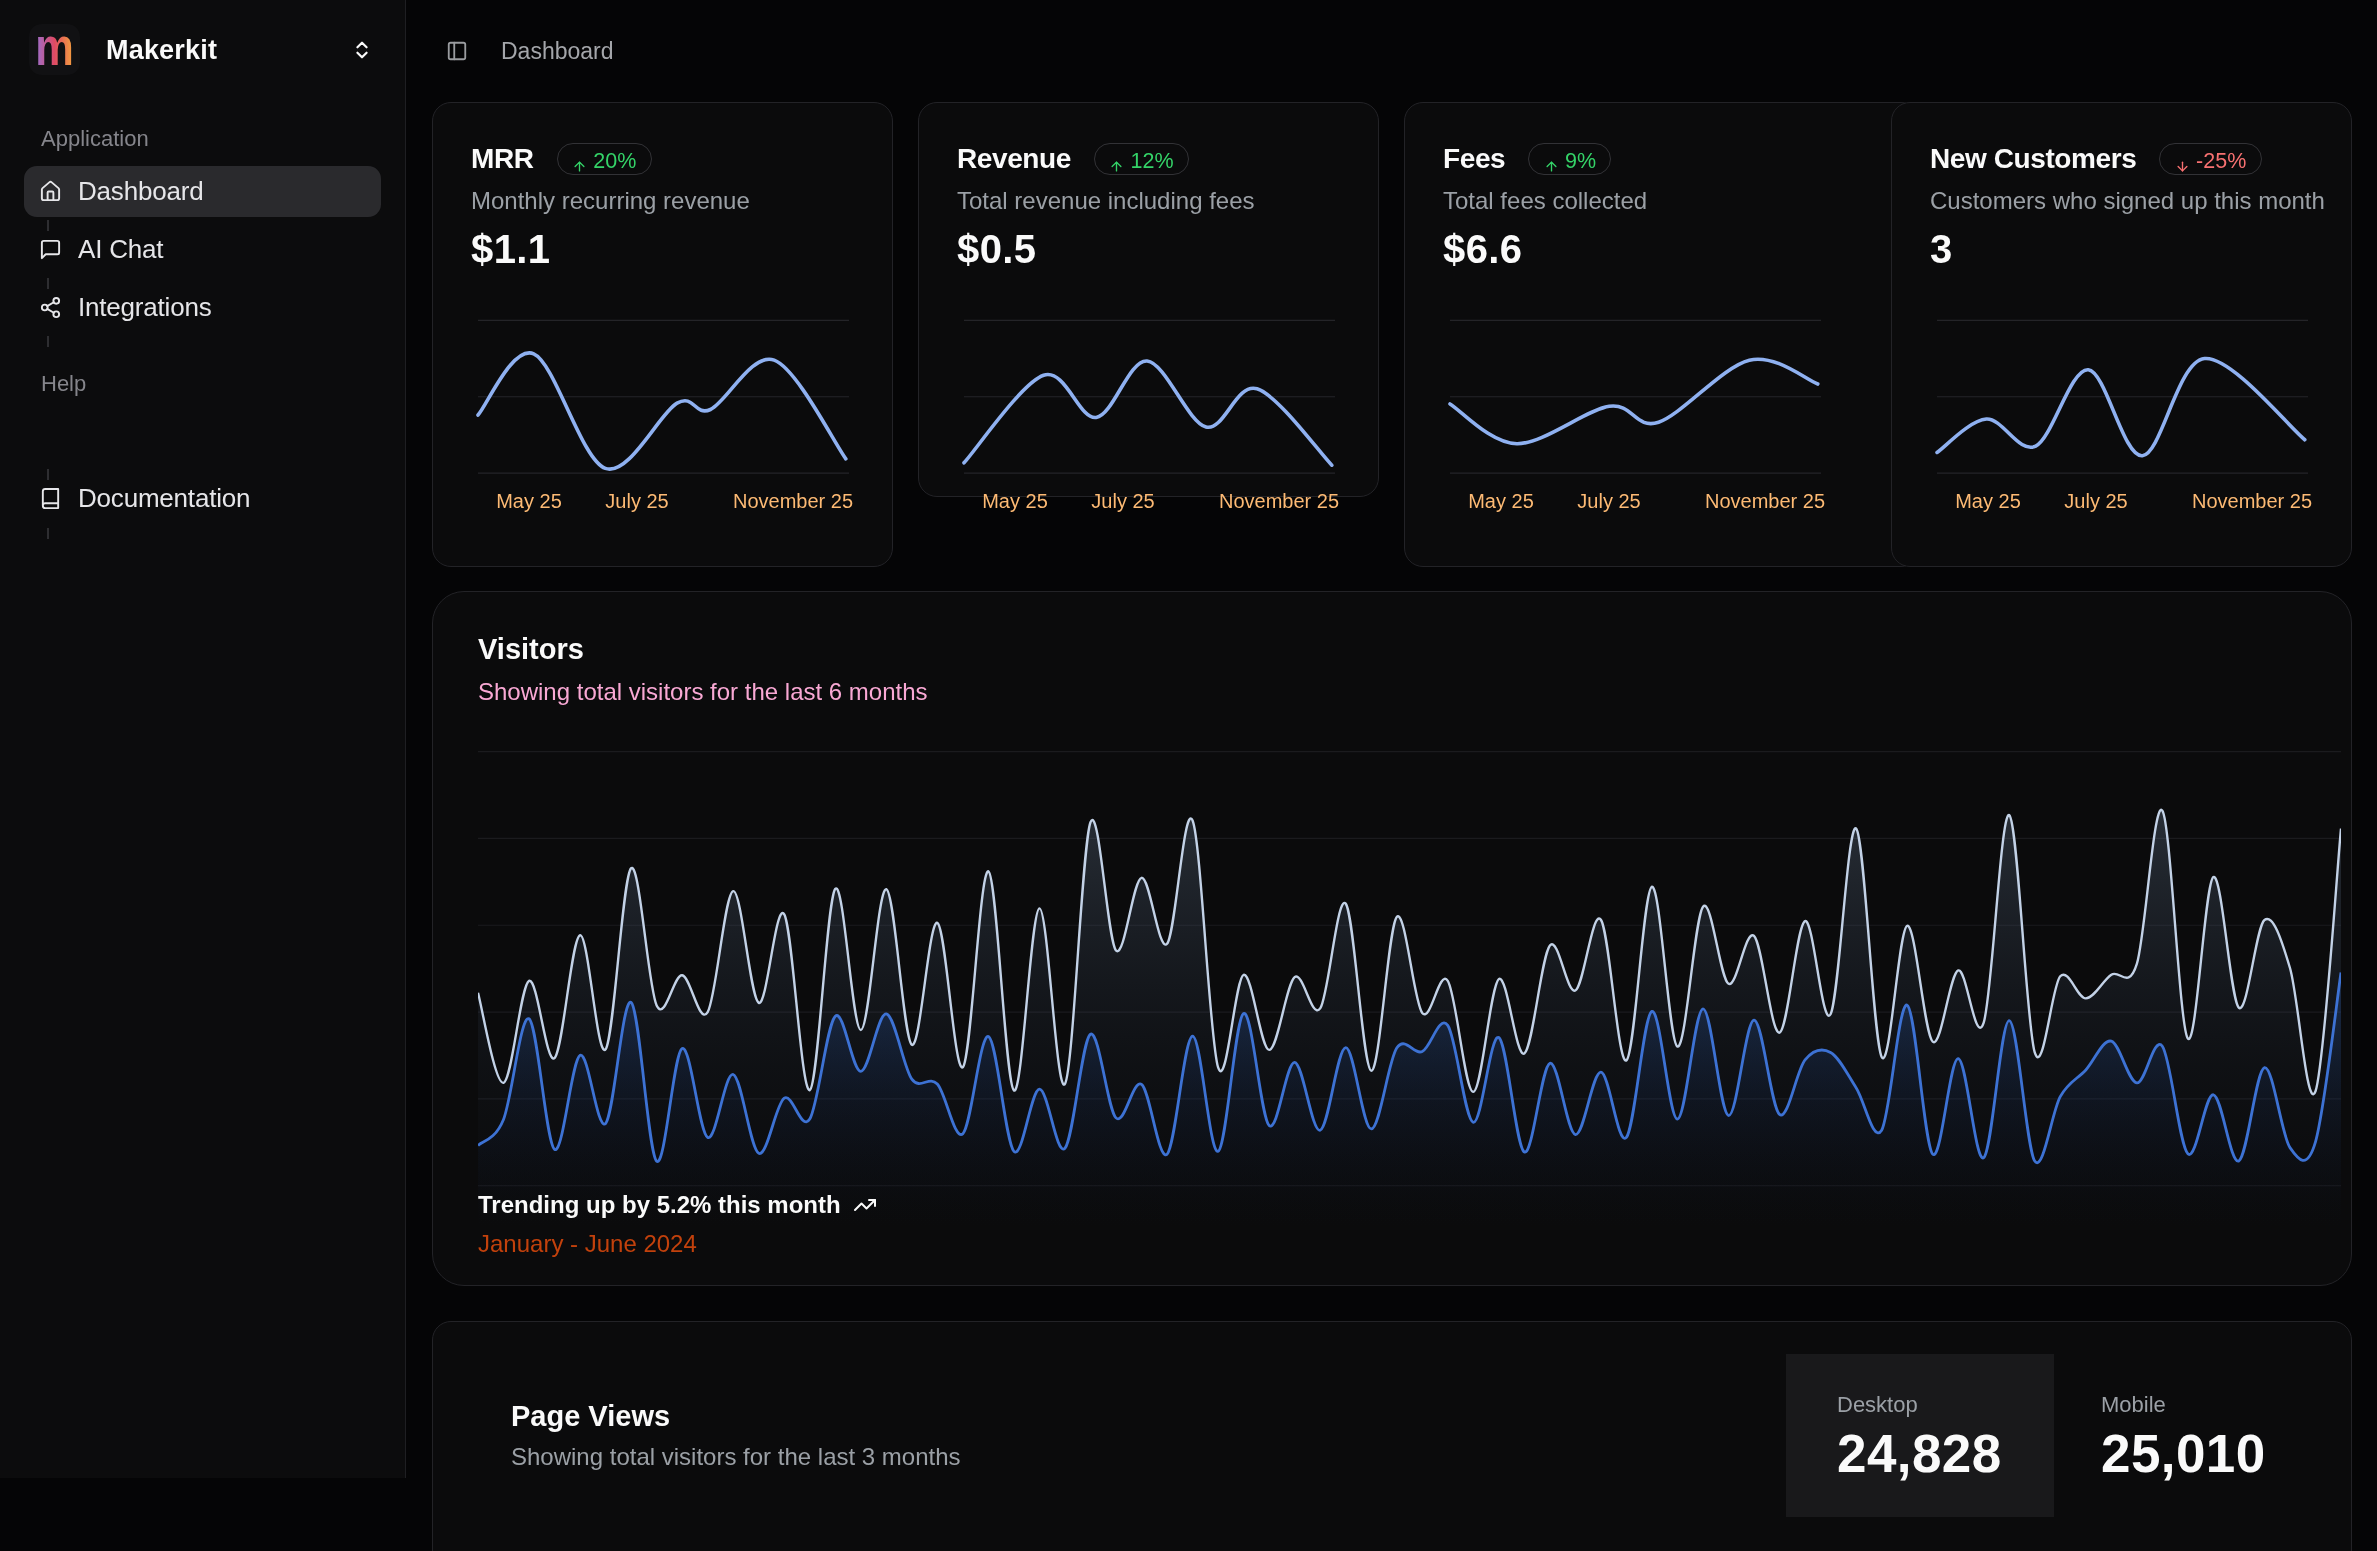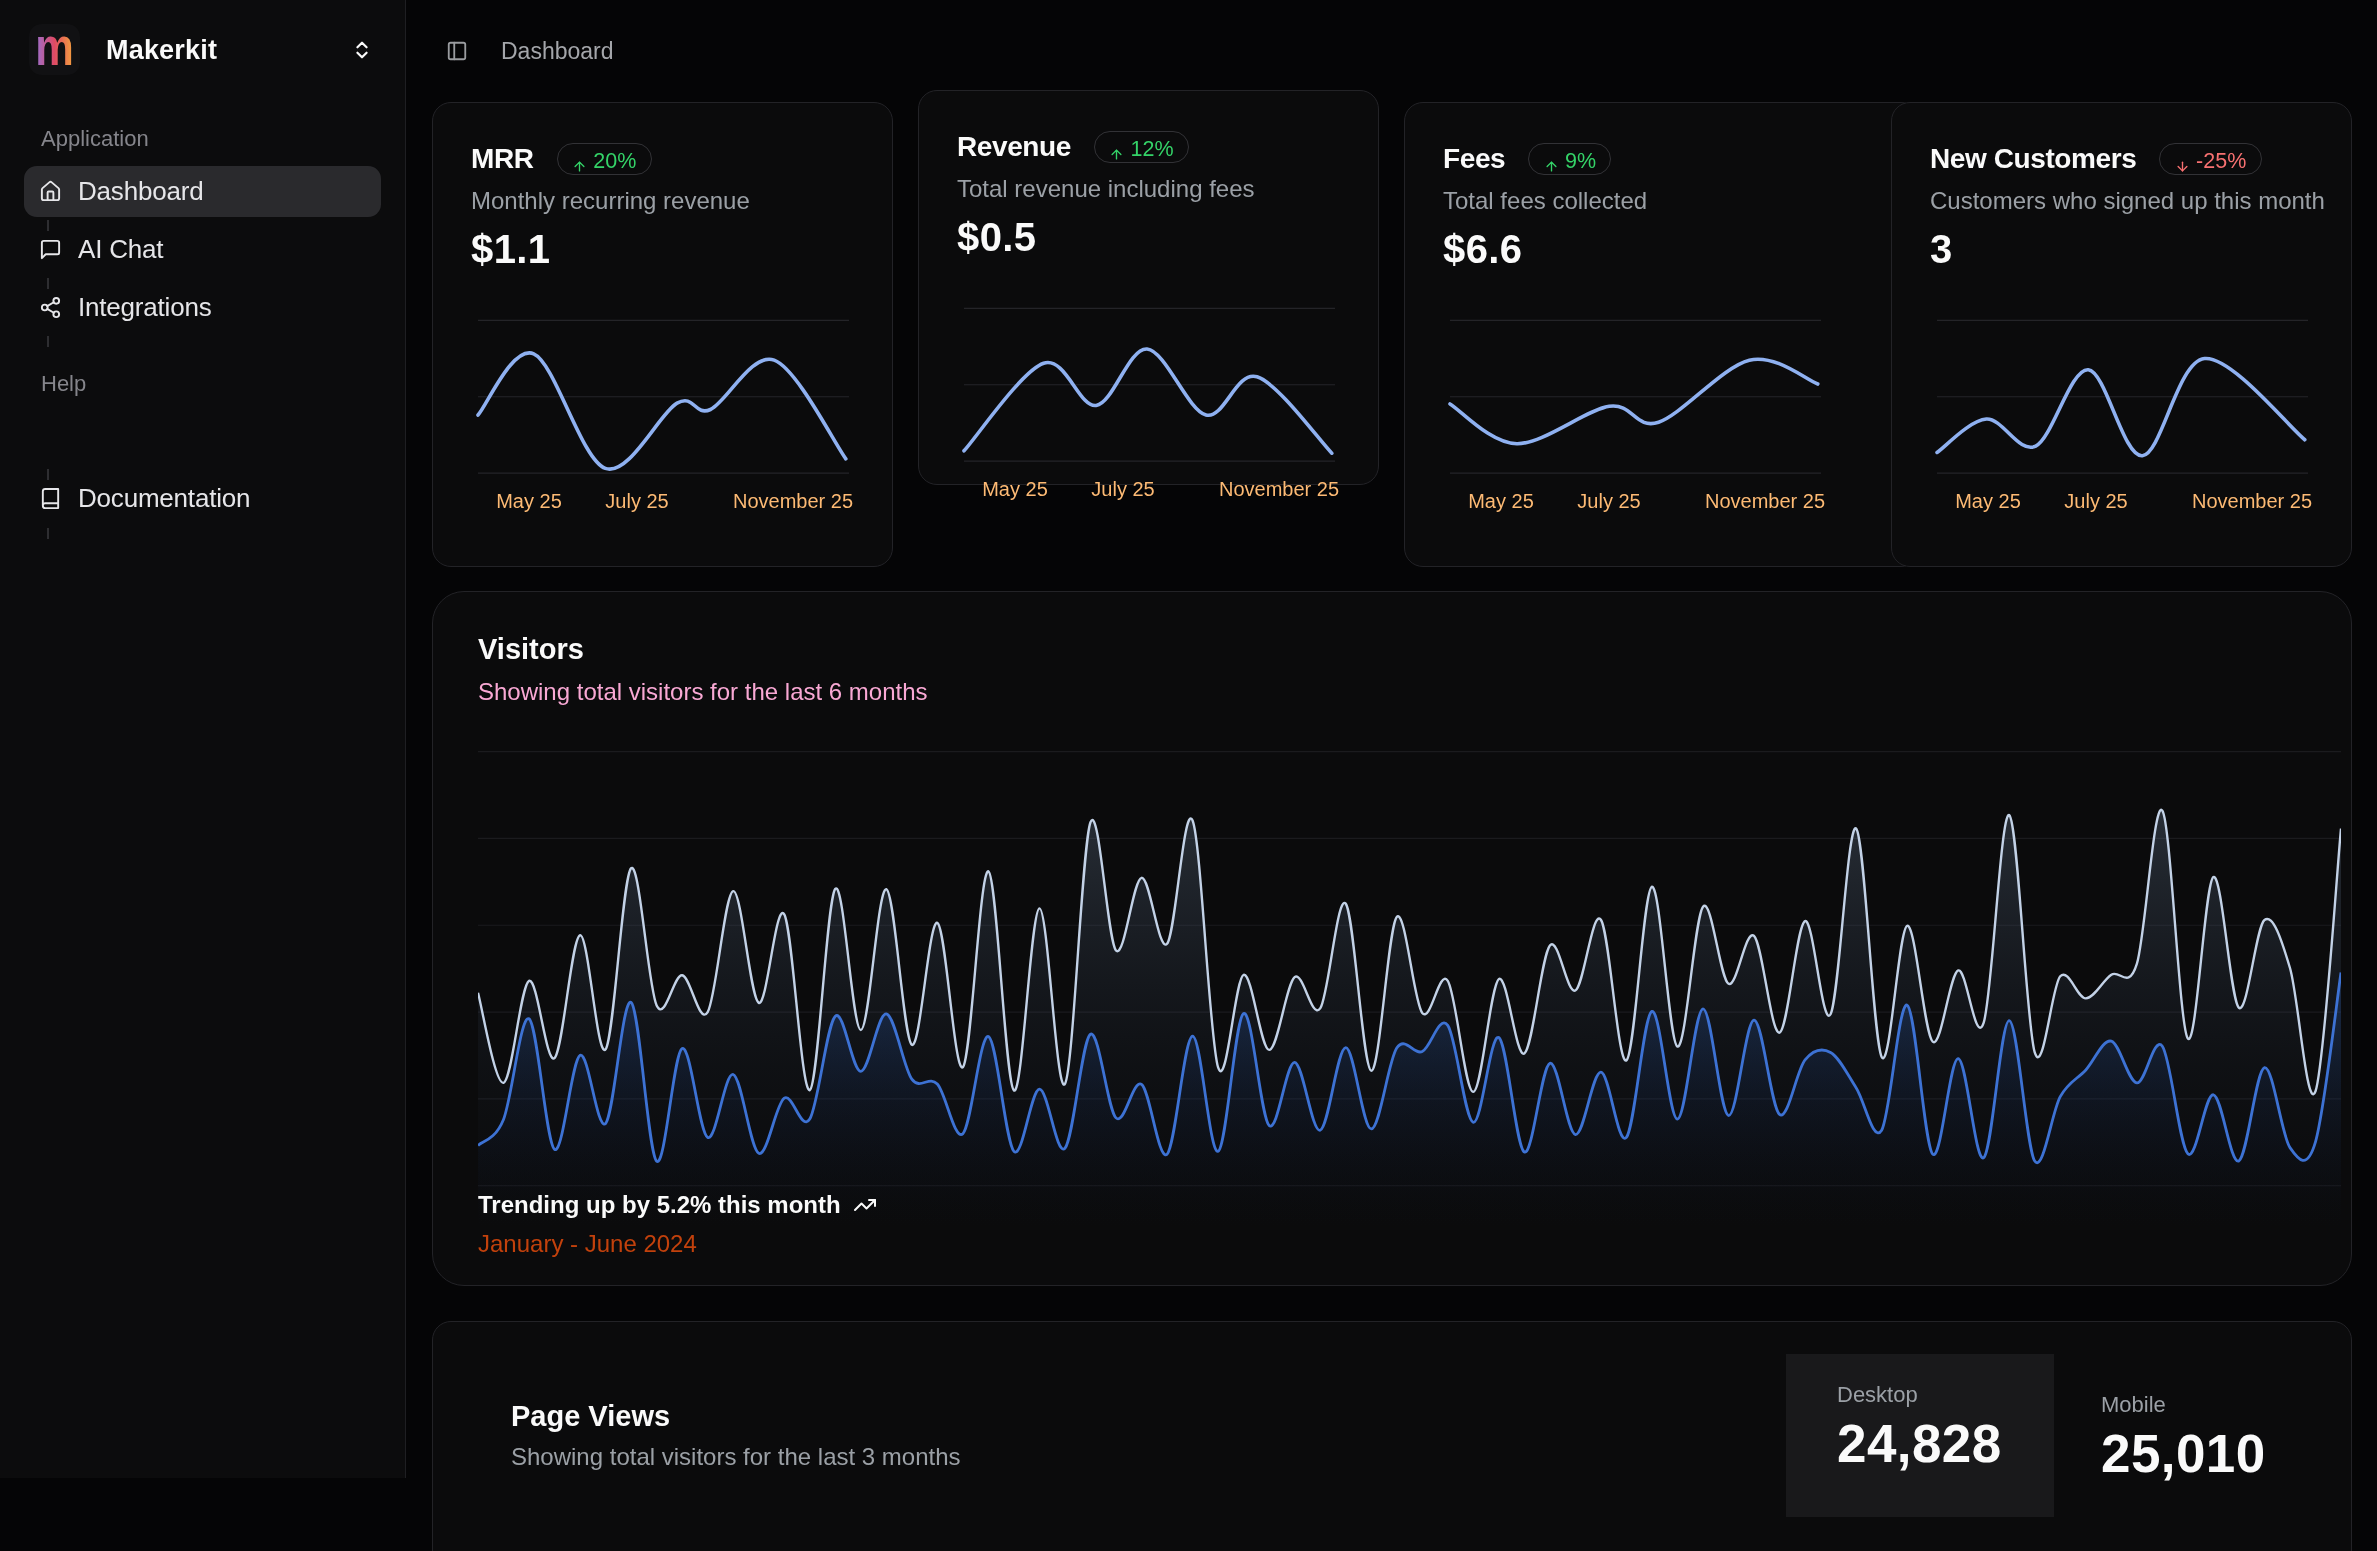--- a/index.html
+++ b/index.html
@@ -124,21 +124,21 @@
       <svg class="spk" viewBox="0 0 466 240" preserveAspectRatio="none">
         <line x1="0" y1="8" x2="466" y2="8" class="gl"></line>
         <line x1="0" y1="104" x2="466" y2="104" class="gl"></line>
         <line x1="0" y1="200" x2="466" y2="200" class="gl"></line>
         <path d="M0.0,127.0C11.7,114.2 43.3,38.8 70.0,50.0C96.7,61.2 130.0,183.7 160.0,194.0C190.0,204.3 228.0,124.3 250.0,112.0C272.0,99.7 271.7,129.0 292.0,120.0C312.3,111.0 343.7,47.7 372.0,58.0C400.3,68.3 447.0,161.3 462.0,182.0" fill="none" stroke="#8fb1f1" stroke-width="4.5" stroke-linecap="round"></path>
       </svg>
       <span class="axl" style="left:96px">May 25</span>
       <span class="axl" style="left:204px">July 25</span>
       <span class="axl" style="left:360px">November 25</span>
     </div>
-    <div class="card" style="left:918px;top:90px;width:461px;height:395px">
+    <div class="card" style="left:918px;top:102px;width:461px;height:395px">
       <div class="crow">
         <span class="ctitle">Revenue</span>
         <span class="badge">
           <span class="bic">
             <svg width="15" height="15" viewBox="0 0 24 24" fill="none" stroke="#34d368" stroke-width="2.2" stroke-linecap="round" stroke-linejoin="round">
               <path d="M12 19V5"></path>
               <path d="m5 12 7-7 7 7"></path>
             </svg>
           </span>
           <span style="color:#34d368">12%</span>
@@ -238,21 +238,21 @@
         <svg width="24" height="24" viewBox="0 0 24 24" fill="none" stroke="#fafafa" stroke-width="2" stroke-linecap="round" stroke-linejoin="round">
           <polyline points="22 7 13.5 15.5 8.5 10.5 2 17"></polyline>
           <polyline points="16 7 22 7 22 13"></polyline>
         </svg>
       </div>
       <div id="vrange">January - June 2024</div>
     </div>
 <div id="pvcard">
       <div id="pvtitle">Page Views</div>
       <div id="pvsub">Showing total visitors for the last 3 months</div>
-      <div class="pvbox" style="left:1353px;width:268px;background:#19191b;padding:28px 0 0 51px">
+      <div class="pvbox" style="left:1353px;width:268px;background:#19191b;padding:38px 0 0 51px">
         <div class="pvlab">Desktop</div>
         <div class="pvval">24,828</div>
       </div>
       <div class="pvbox" style="left:1620px;width:300px;padding:38px 0 0 48px">
         <div class="pvlab">Mobile</div>
         <div class="pvval">25,010</div>
       </div>
     </div>
 </div>
 

